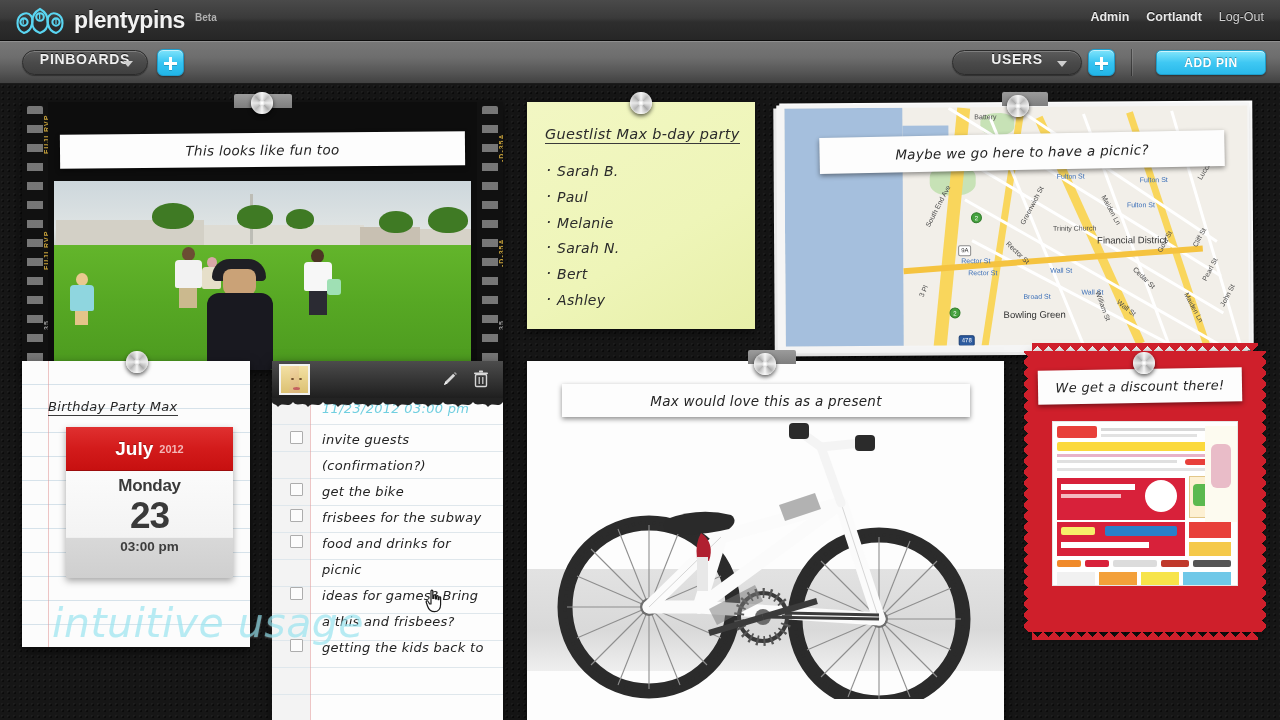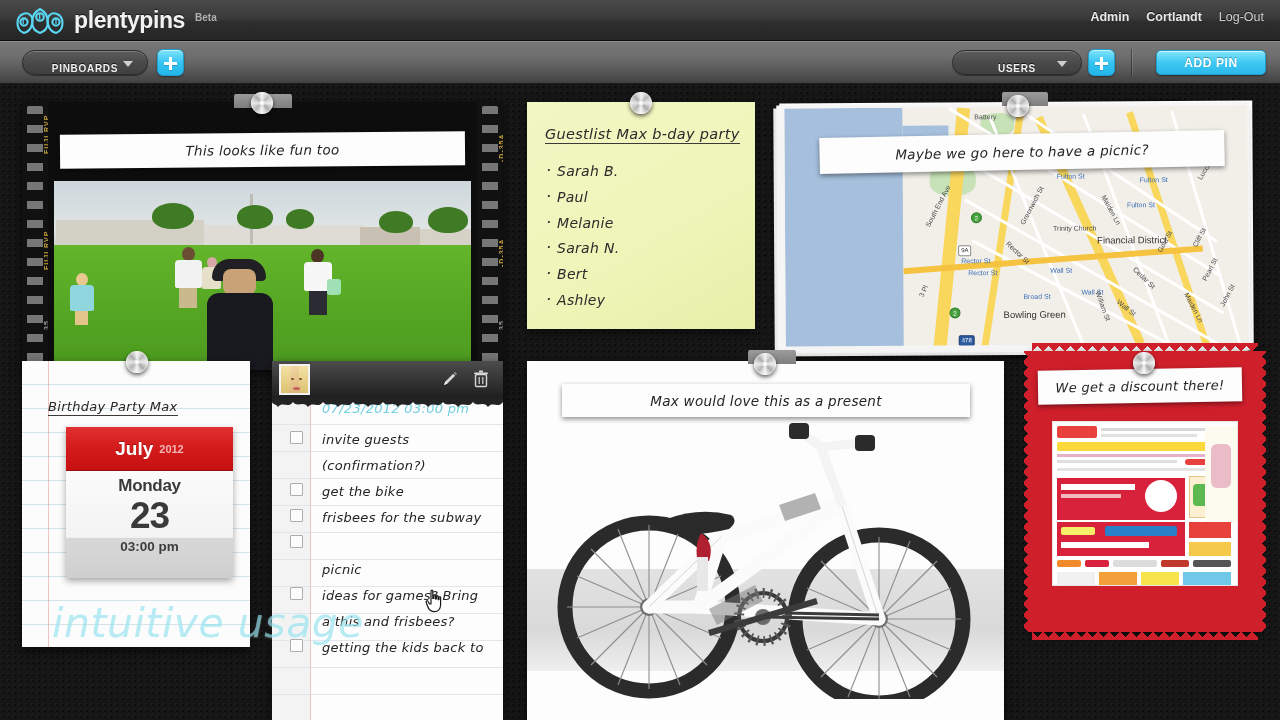--- a/index.html
+++ b/index.html
@@ -58,22 +58,22 @@
     border-bottom: 1px solid #1b1b1b;
     box-shadow: inset 0 1px 0 rgba(255,255,255,0.18);
     z-index: 45;
   }
   .pill {
     position: absolute; top: 9px; height: 25px;
     border-radius: 13px;
     background: linear-gradient(to bottom, #5c5c5c, #4a4a4a 50%, #3f3f3f);
     border: 1px solid #2b2b2b;
     box-shadow: inset 0 1px 0 rgba(255,255,255,0.22), 0 1px 1px rgba(0,0,0,0.4);
-    display: flex; align-items: flex-end; justify-content: center;
-    color: #f0f0f0; font-size: 10px; font-weight: bold; letter-spacing: 0.7px;
+    display: flex; align-items: flex-start; justify-content: center;
+    color: #f0f0f0; font-size: 14px; font-weight: bold; letter-spacing: 0.7px;
     text-shadow: 0 -1px 0 rgba(0,0,0,0.7);
     cursor: pointer; user-select: none;
   }
   #pinboards-pill { left: 22px; width: 126px; }
   #users-pill { left: 952px; width: 130px; }
   .pill .caret {
     position: absolute; right: 14px; top: 10px;
     width: 0; height: 0;
     border-left: 5px solid transparent; border-right: 5px solid transparent;
     border-top: 6px solid #cfcfcf;
@@ -654,40 +654,41 @@
       <svg id="checklist-torn" viewBox="0 0 231 11" preserveAspectRatio="none">
         <path d="M0,0 H231 V4
                  C226,11 221,3 216,9 C211,2 206,10 201,4 C196,11 191,3 186,9
                  C181,2 176,10 171,4 C166,11 161,3 156,9 C151,2 146,10 141,4
                  C136,11 131,3 126,9 C121,2 116,10 111,4 C106,11 101,3 96,9
                  C91,2 86,10 81,4 C76,11 71,3 66,9 C61,2 56,10 51,4
                  C46,11 41,3 36,9 C31,2 26,10 21,4 C16,11 11,3 6,9 C3,5 1,7 0,4 Z" fill="#232323"></path>
       </svg>
 
       <div id="checklist-title" class="handwrite">things to do for the party</div>
-      <div id="checklist-date" class="handwrite">07/23/2012 03:00 pm</div>
+      <div id="checklist-date" class="handwrite">11/23/2012 03:00 pm</div>
 
       <div id="checklist-items">
         <div class="chk-row">
           <span class="box"></span>
           <span class="txt handwrite">invite guests</span>
         </div>
         <div class="chk-row cont">
           <span class="txt handwrite">(confirmation?)</span>
         </div>
         <div class="chk-row">
           <span class="box"></span>
           <span class="txt handwrite">get the bike</span>
         </div>
         <div class="chk-row">
           <span class="box"></span>
           <span class="txt handwrite">frisbees for the subway</span>
         </div>
         <div class="chk-row">
           <span class="box"></span>
+          <span class="txt handwrite">food and drinks for</span>
         </div>
         <div class="chk-row cont">
           <span class="txt handwrite">picnic</span>
         </div>
         <div class="chk-row">
           <span class="box"></span>
           <span class="txt handwrite">ideas for games? Bring</span>
         </div>
         <div class="chk-row cont">
           <span class="txt handwrite">a this and frisbees?</span>

